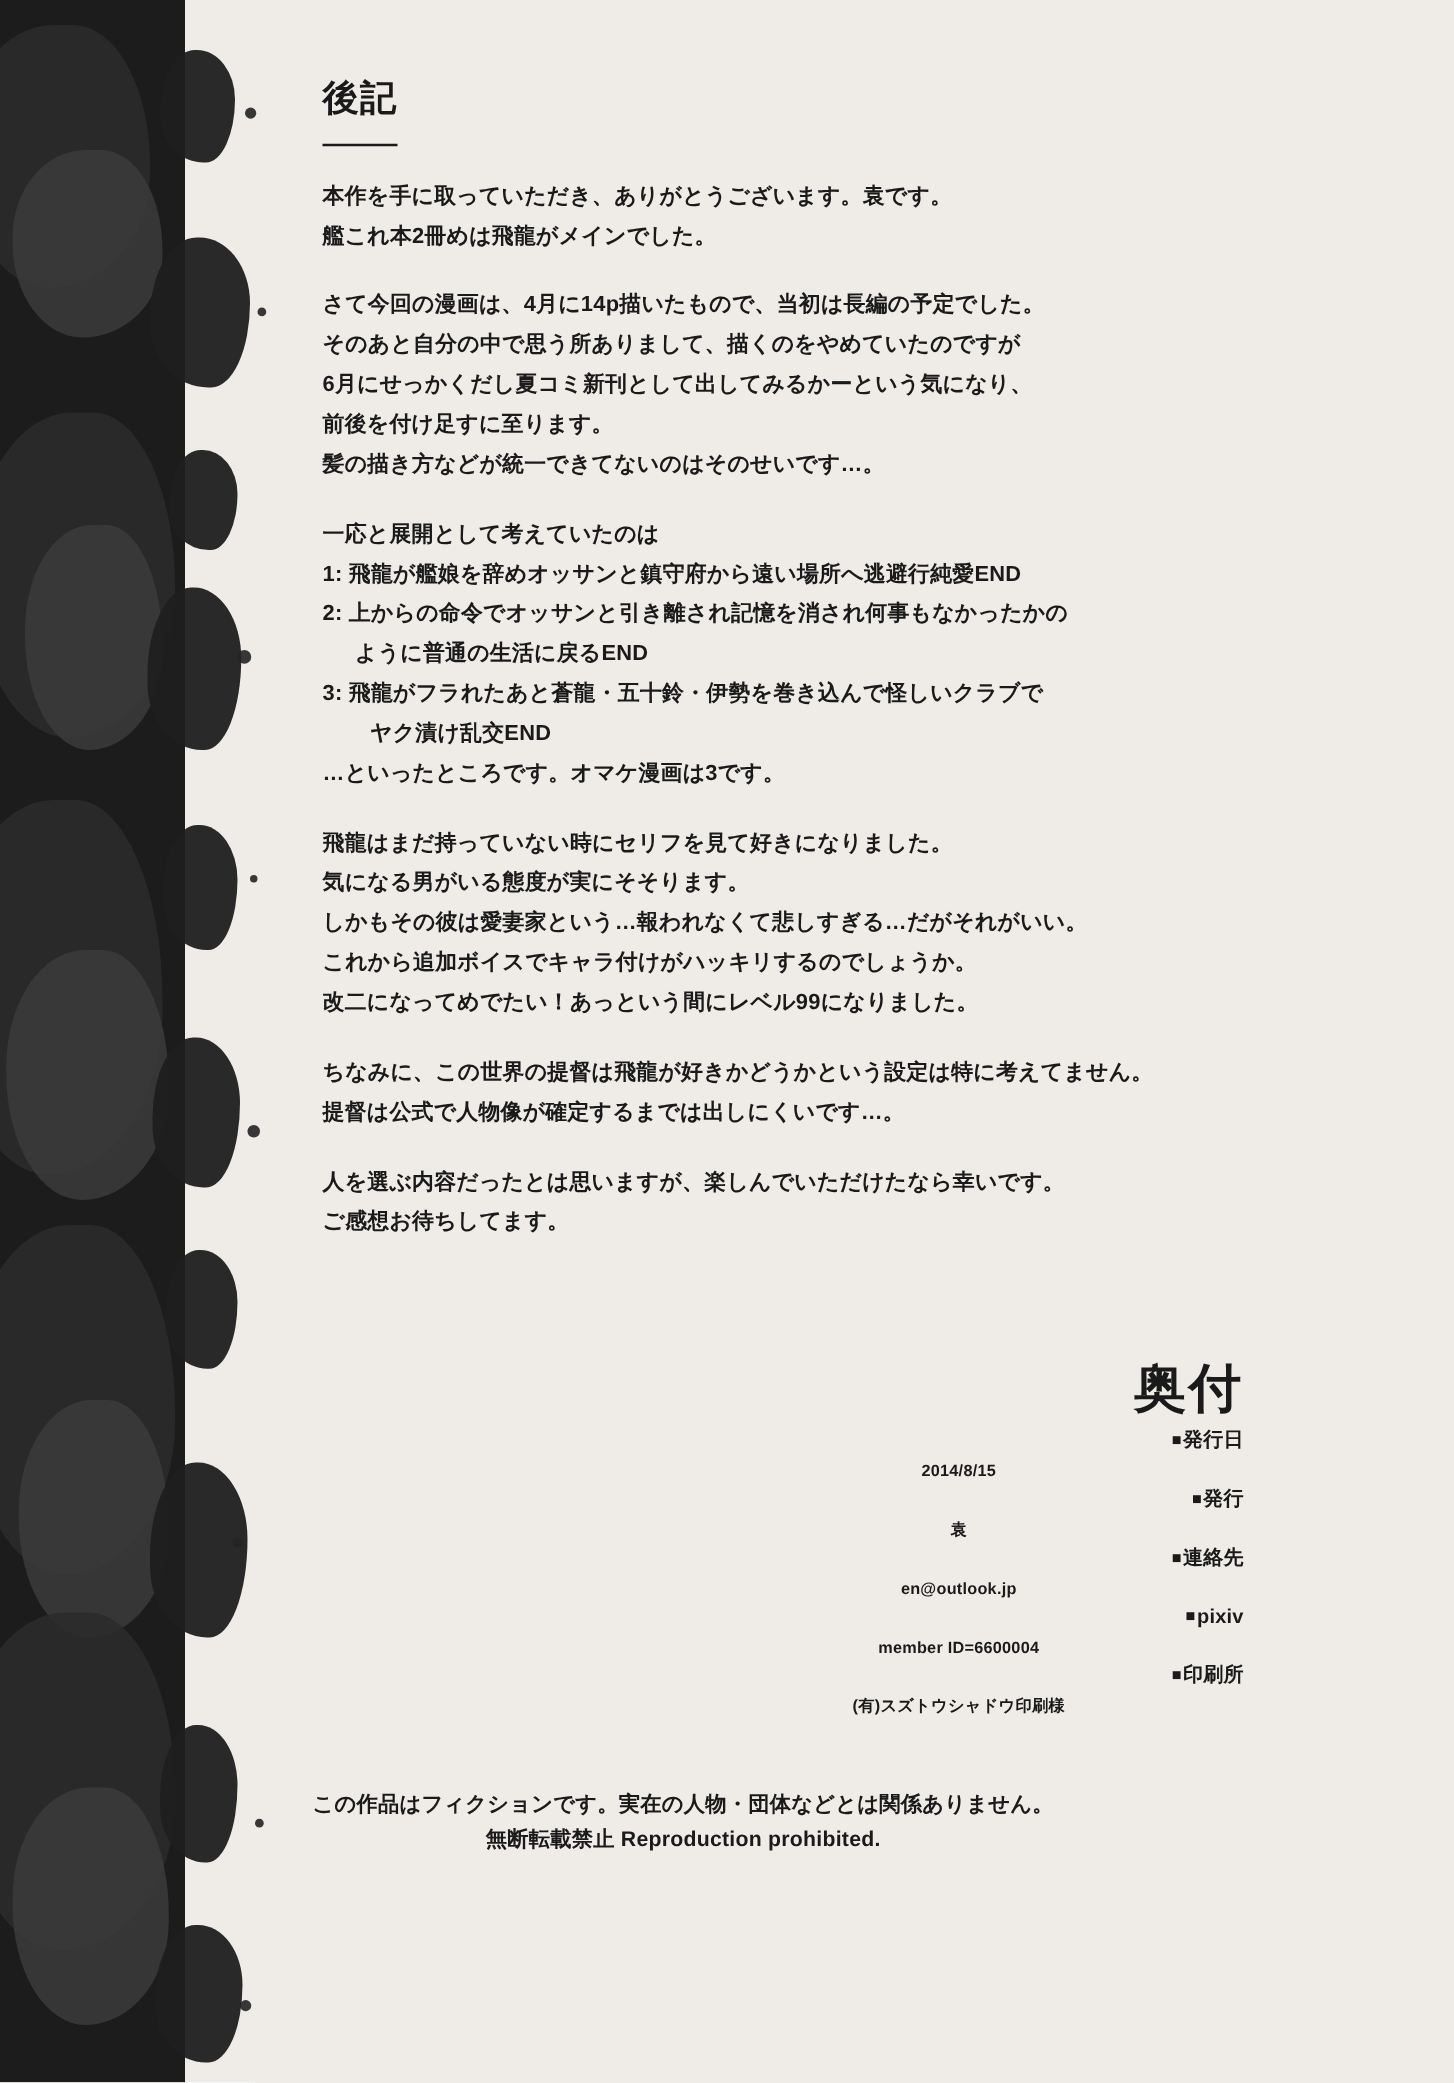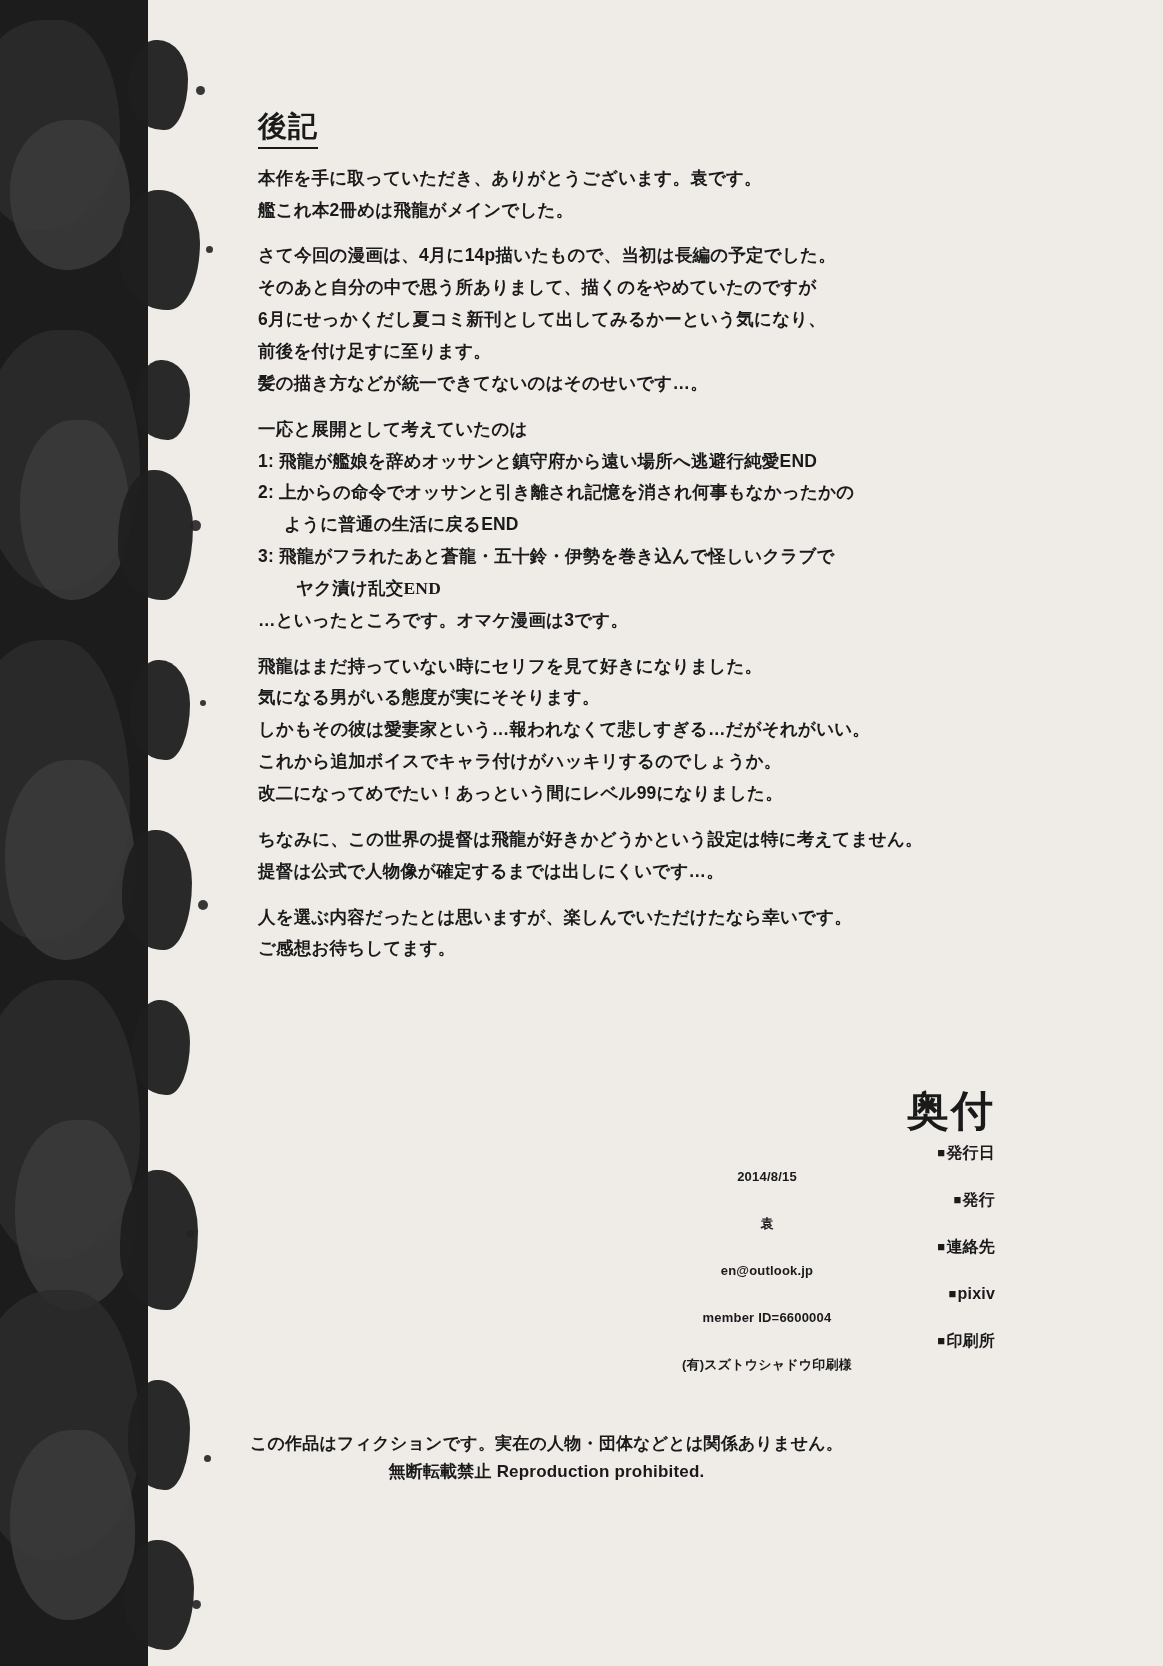--- a/index.html
+++ b/index.html
@@ -52,35 +52,34 @@
     left: 258px;
     top: 62px;
     width: 760px;
   }
   .afterword-title {
     font-size: 29px;
     font-weight: bold;
     letter-spacing: 1px;
     border-bottom: 2px solid #1a1a1a;
     display: inline-block;
-    padding-bottom: 3px;
+    padding-bottom: 18px;
     line-height: 1.2;
-    margin-top: 47px;
   }
   .para {
-    margin-top: 14px;
+    margin-top: 24px;
     font-size: 17.5px;
     line-height: 1.82;
     letter-spacing: 0.2px;
     font-weight: 600;
   }
   .para.first { }
   .para div { white-space: pre-wrap; }
   .indent-1 { padding-left: 26px; }
-  .indent-2 { padding-left: 38px; font-family: Liberation Serif, serif; }
+  .indent-2 { padding-left: 38px; }
 
   
   .colophon {
     position: absolute;
     right: 168px;
     top: 1088px;
     width: 430px;
     text-align: right;
   }
   .colophon-title {

